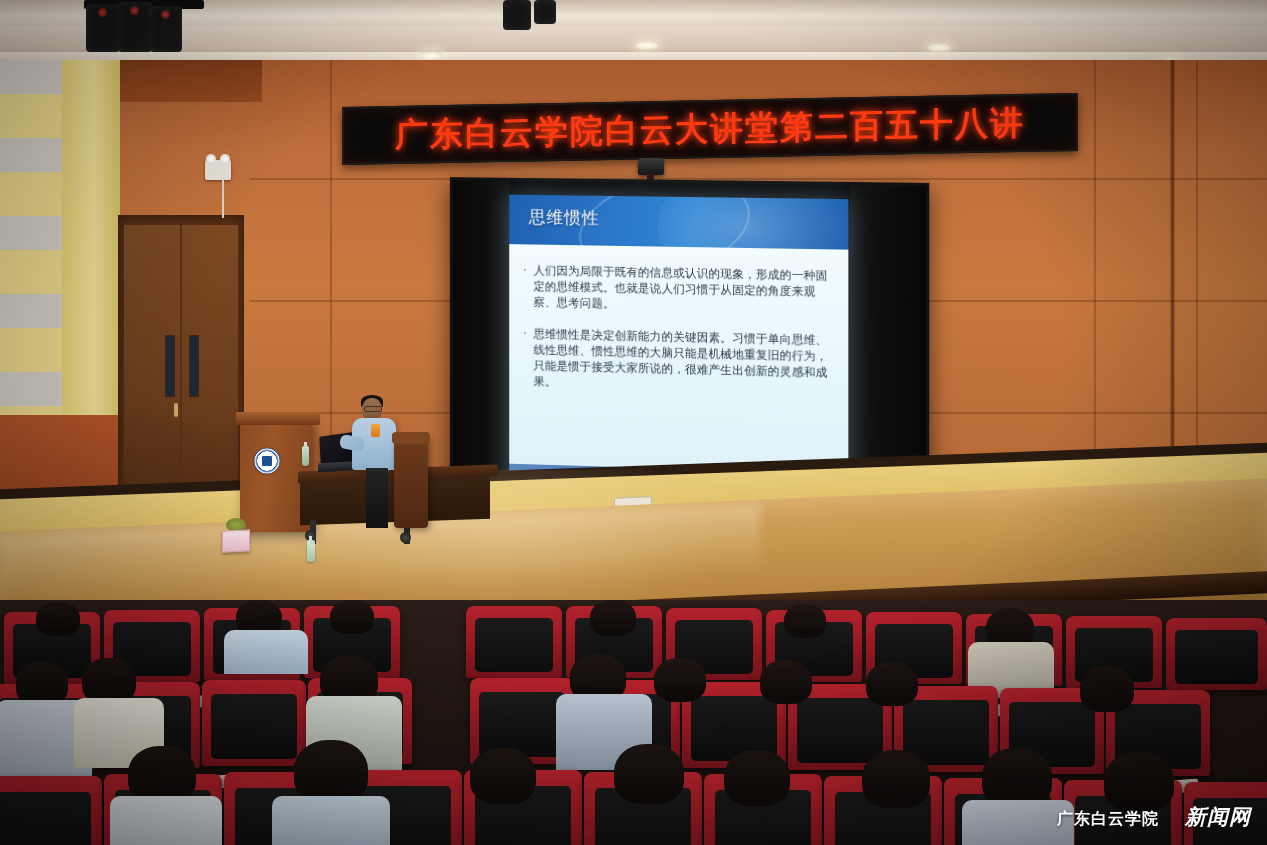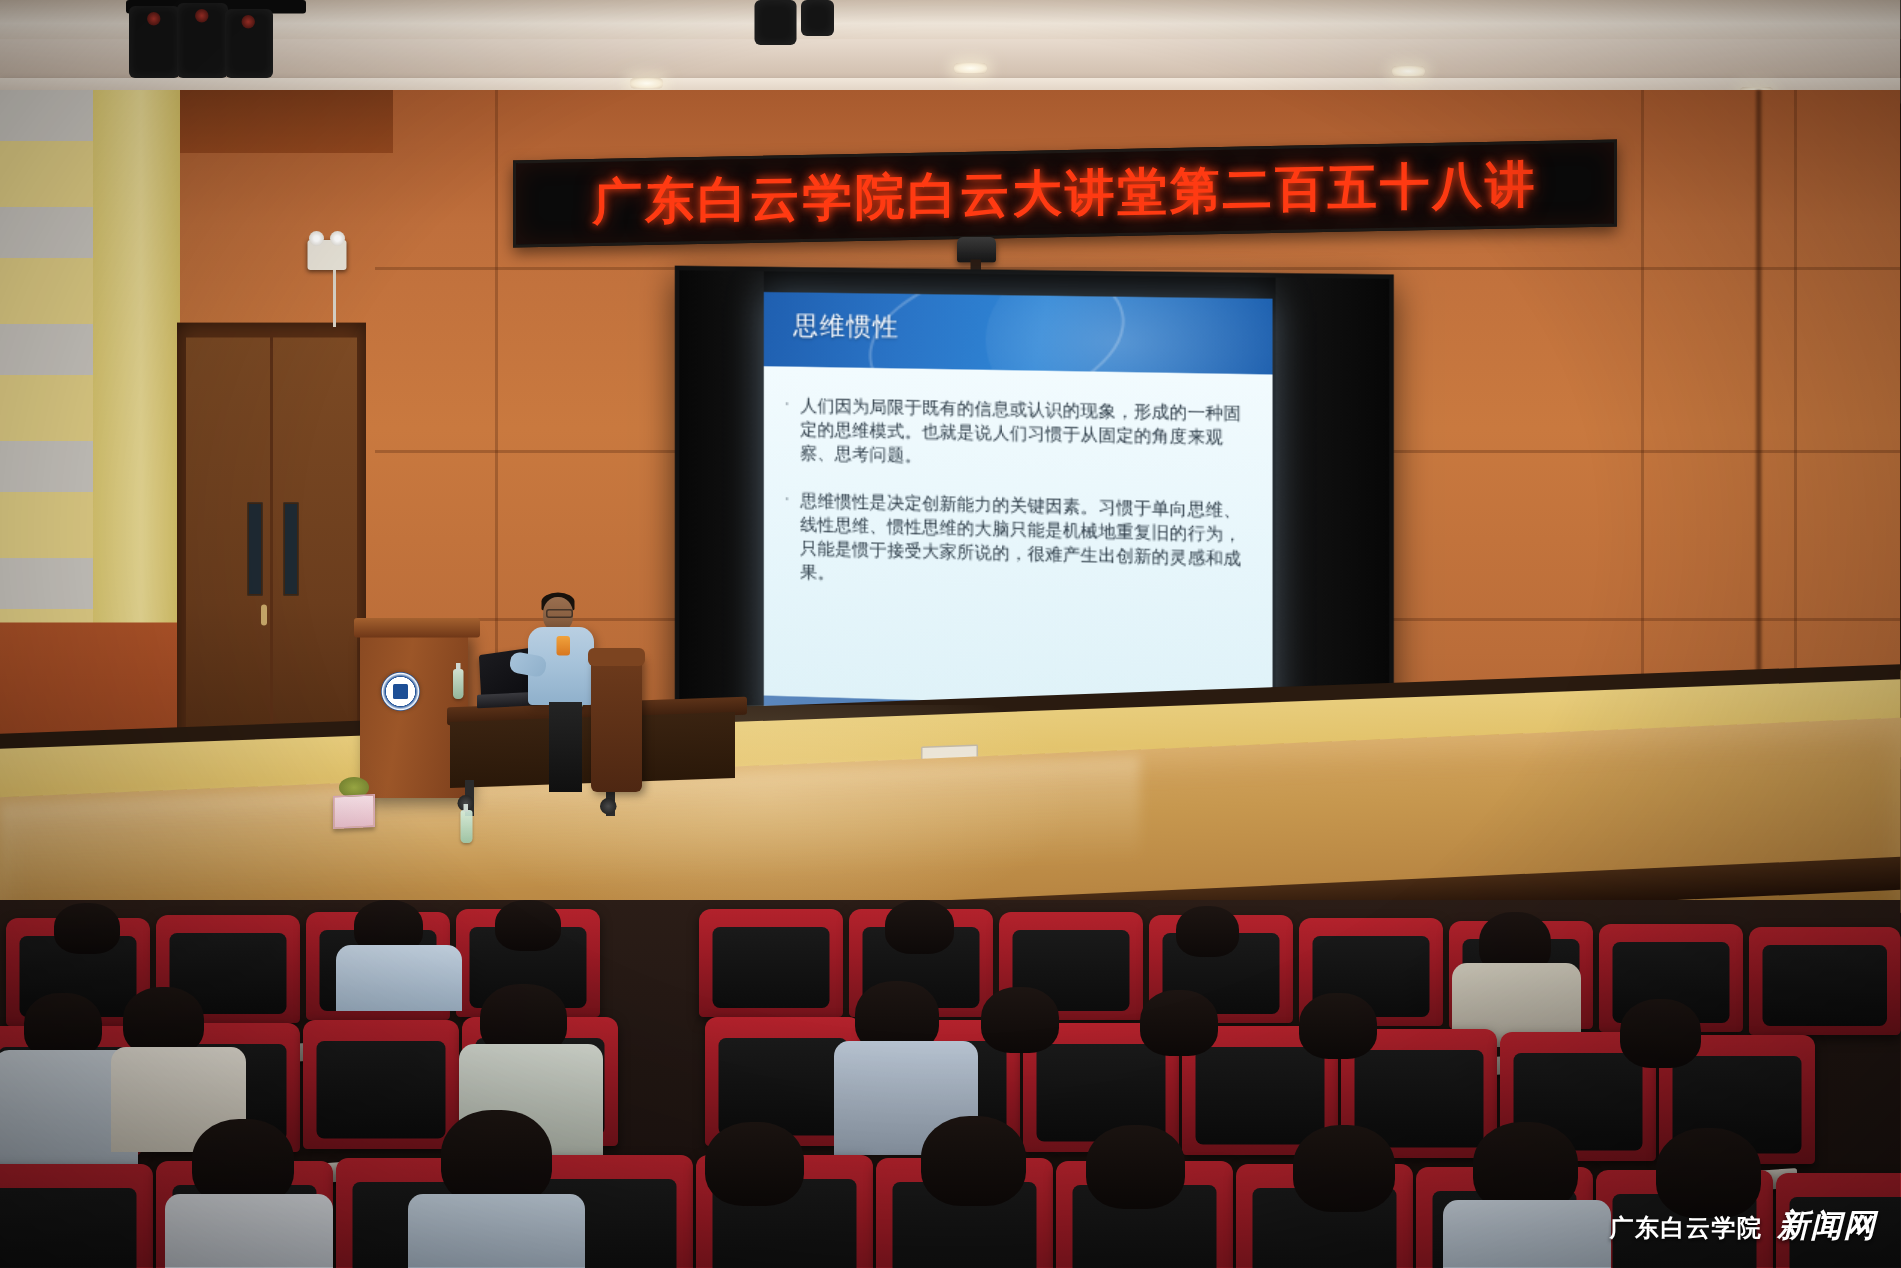--- a/index.html
+++ b/index.html
@@ -416,21 +416,21 @@
   
   .vignette{
     position:absolute;left:0;top:0;width:1267px;height:845px;
     pointer-events:none;
     background:radial-gradient(ellipse at 50% 42%,rgba(0,0,0,0) 48%,rgba(0,0,0,.42) 100%);
   }
 
   
   .watermark{
     position:absolute;right:16px;bottom:14px;
-    display:flex;align-items:baseline;gap:10px;
+    display:flex;align-items:baseline;gap:26px;
     color:#ffffff;
     text-shadow:0 1px 3px rgba(0,0,0,.8);
     font-family:"DejaVu Sans","Liberation Sans",sans-serif;
   }
   .wm-school{font-size:16px;font-weight:700;letter-spacing:1px;}
   .wm-site{font-size:21px;font-weight:700;font-style:italic;letter-spacing:1px;}
 </style>
 </head>
 <body>
 

